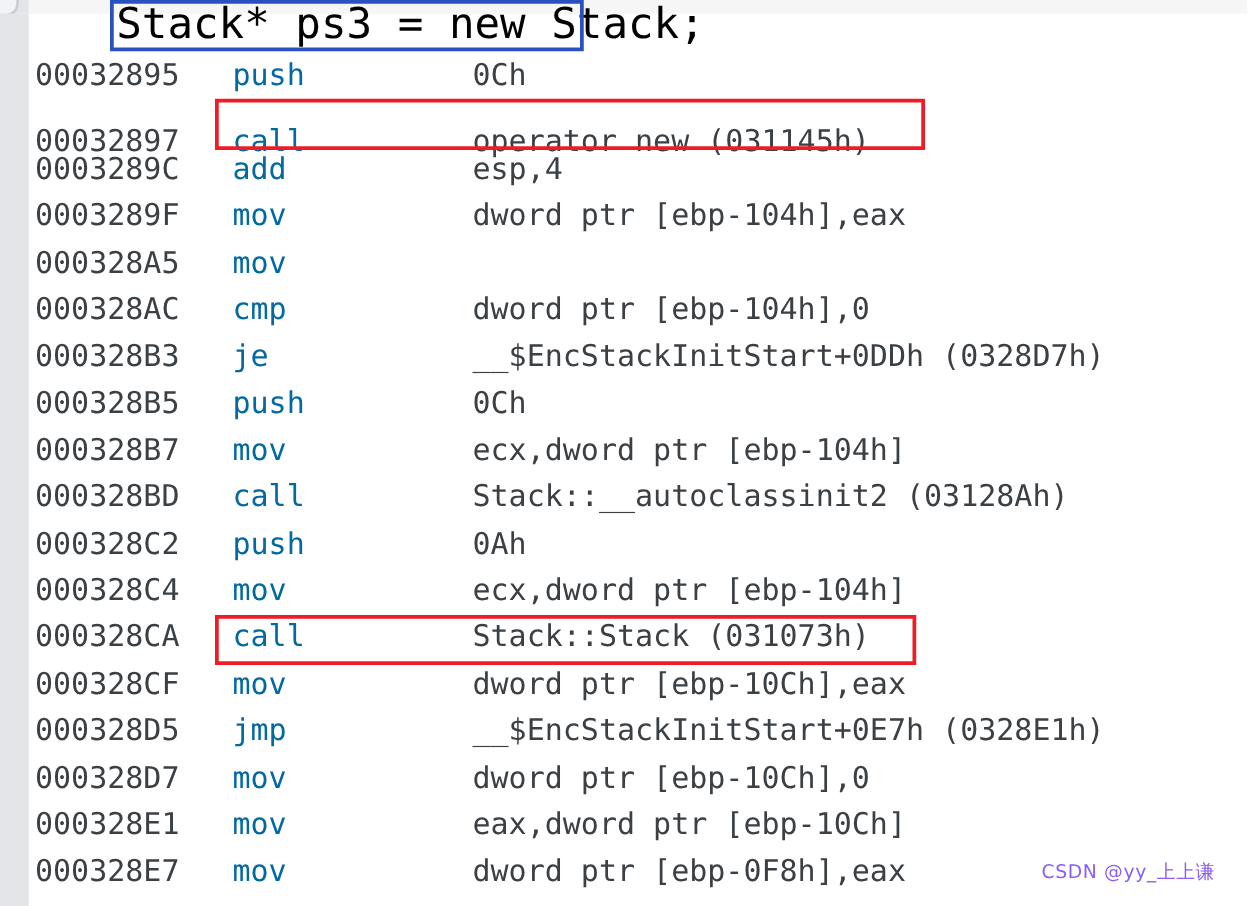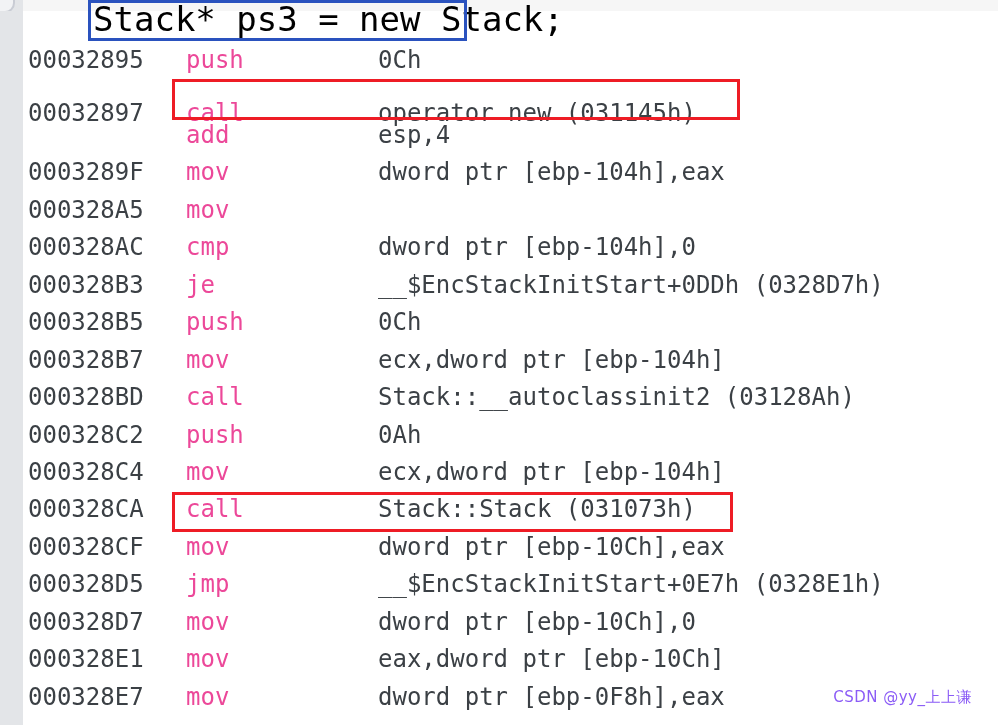--- a/index.html
+++ b/index.html
@@ -102,21 +102,21 @@
     line-height: 37px;
     color: #3b4045;
     white-space: pre;
   }
   .asm-mnem {
     position: absolute;
     left: 163px;
     top: 0;
     font-size: 24px;
     line-height: 37px;
-    color: #ec4899;
+    color: #0369a1;
     white-space: pre;
   }
   .asm-ops {
     position: absolute;
     left: 355px;
     top: 0;
     font-size: 24px;
     line-height: 37px;
     color: #3b4045;
     white-space: pre;
@@ -172,20 +172,21 @@
           <div class="asm-addr">00032895</div>
           <div class="asm-mnem">push</div>
           <div class="asm-ops">0Ch</div>
         </div>
         <div class="asm-row" style="top: 95px;">
           <div class="asm-addr">00032897</div>
           <div class="asm-mnem">call</div>
           <div class="asm-ops">operator new (031145h)</div>
         </div>
         <div class="asm-row" style="top: 116.9px;">
+          <div class="asm-addr">0003289C</div>
           <div class="asm-mnem">add</div>
           <div class="asm-ops">esp,4</div>
         </div>
         <div class="asm-row" style="top: 154.35px;">
           <div class="asm-addr">0003289F</div>
           <div class="asm-mnem">mov</div>
           <div class="asm-ops">dword ptr [ebp-104h],eax</div>
         </div>
         <div class="asm-row" style="top: 191.8px;">
           <div class="asm-addr">000328A5</div>

